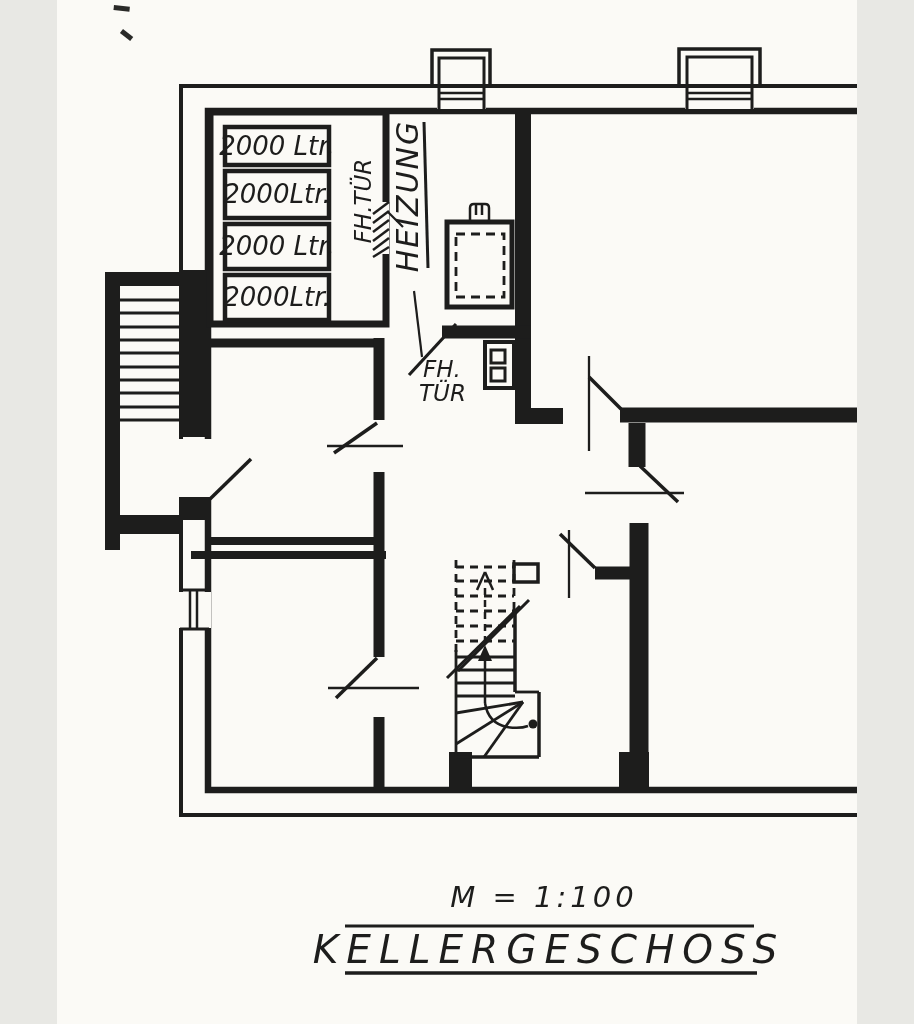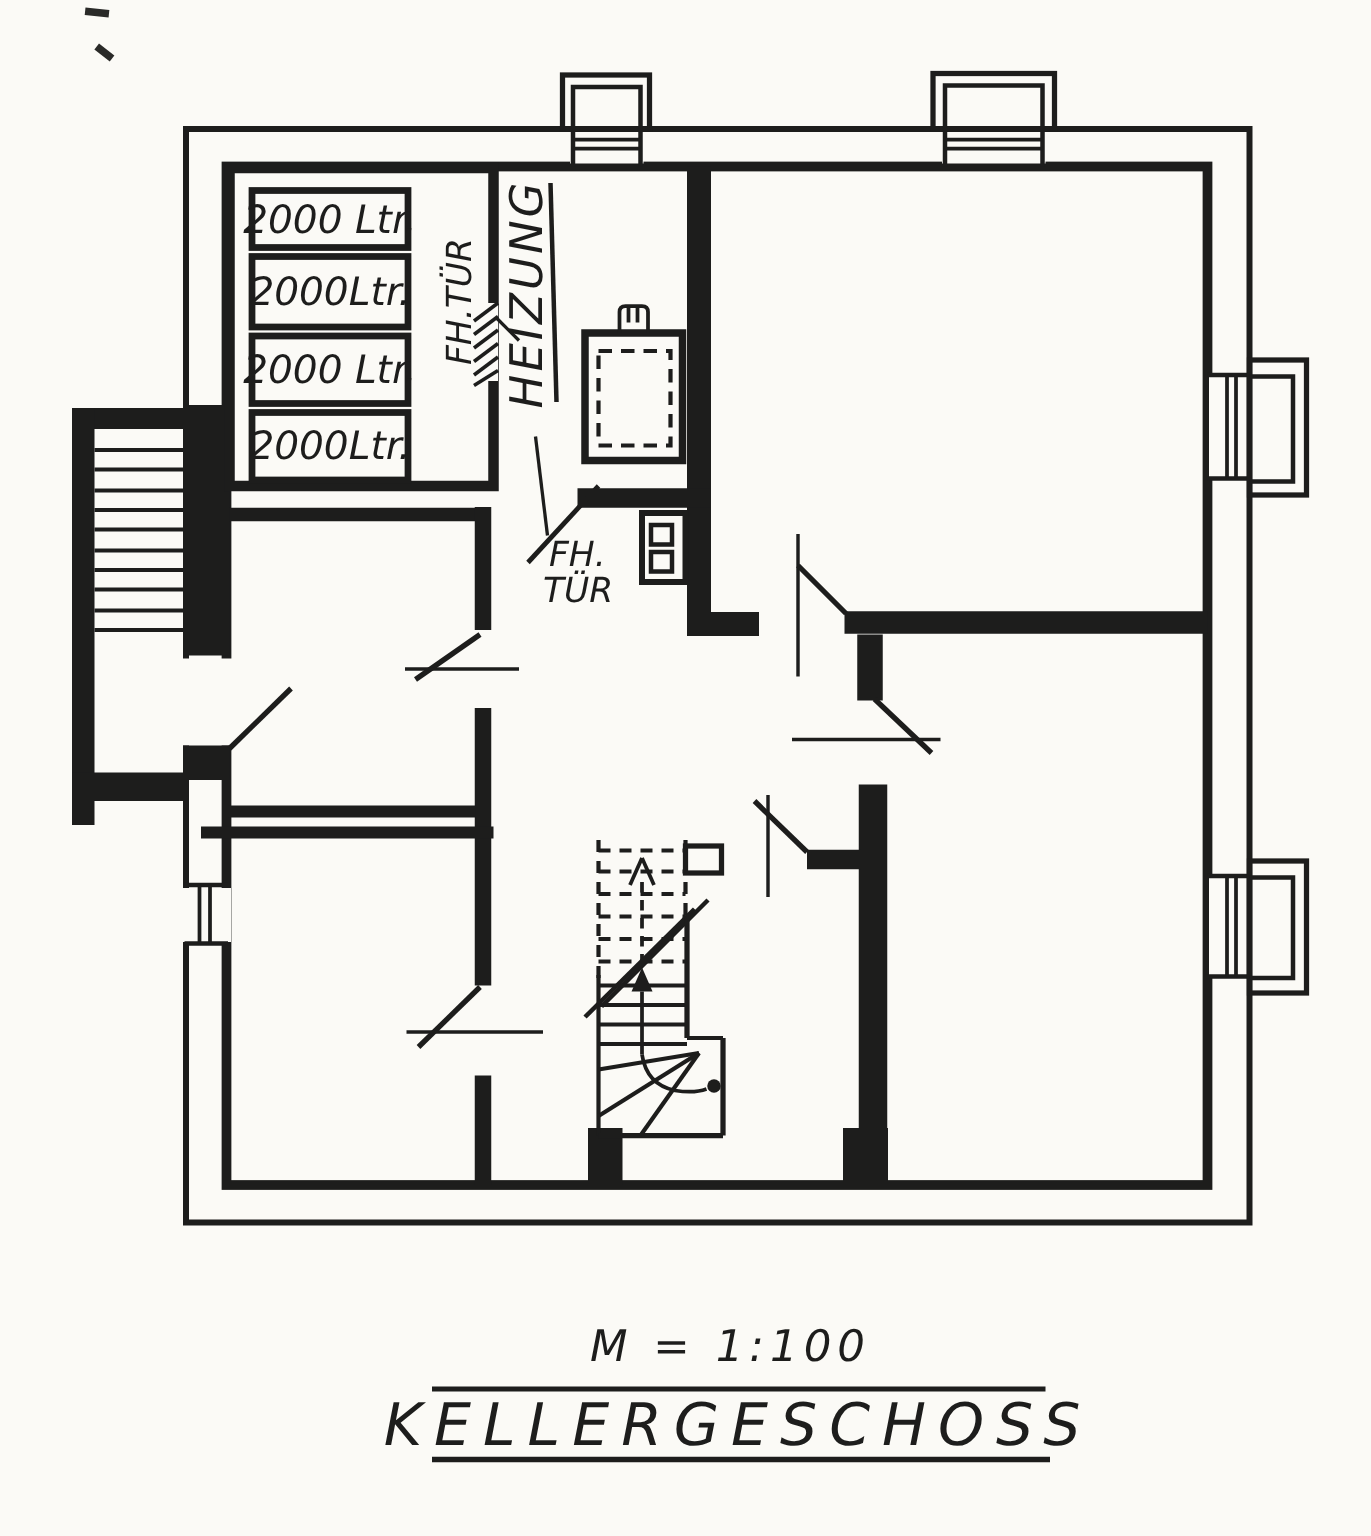--- a/index.html
+++ b/index.html
@@ -1,17 +1,17 @@
 <!DOCTYPE html>
 <html><head>
 <meta charset="utf-8">
 <style>
   html,body{margin:0;padding:0;background:#e8e8e4;}
   .sheet{
-    width:914px;height:1024px;margin:0 auto;position:relative;
+    width:800px;height:1024px;margin:0 auto;position:relative;
     background:#fbfaf6;overflow:hidden;
     font-family:"DejaVu Sans",sans-serif;
   }
   svg{display:block;}
   text{fill:#1d1d1c;font-family:"DejaVu Sans",sans-serif;font-style:italic;}
   .wall{stroke:#1d1d1c;fill:none;stroke-linecap:butt;}
   .thin{stroke:#1d1d1c;fill:none;}
 </style>
 </head>
 <body>

